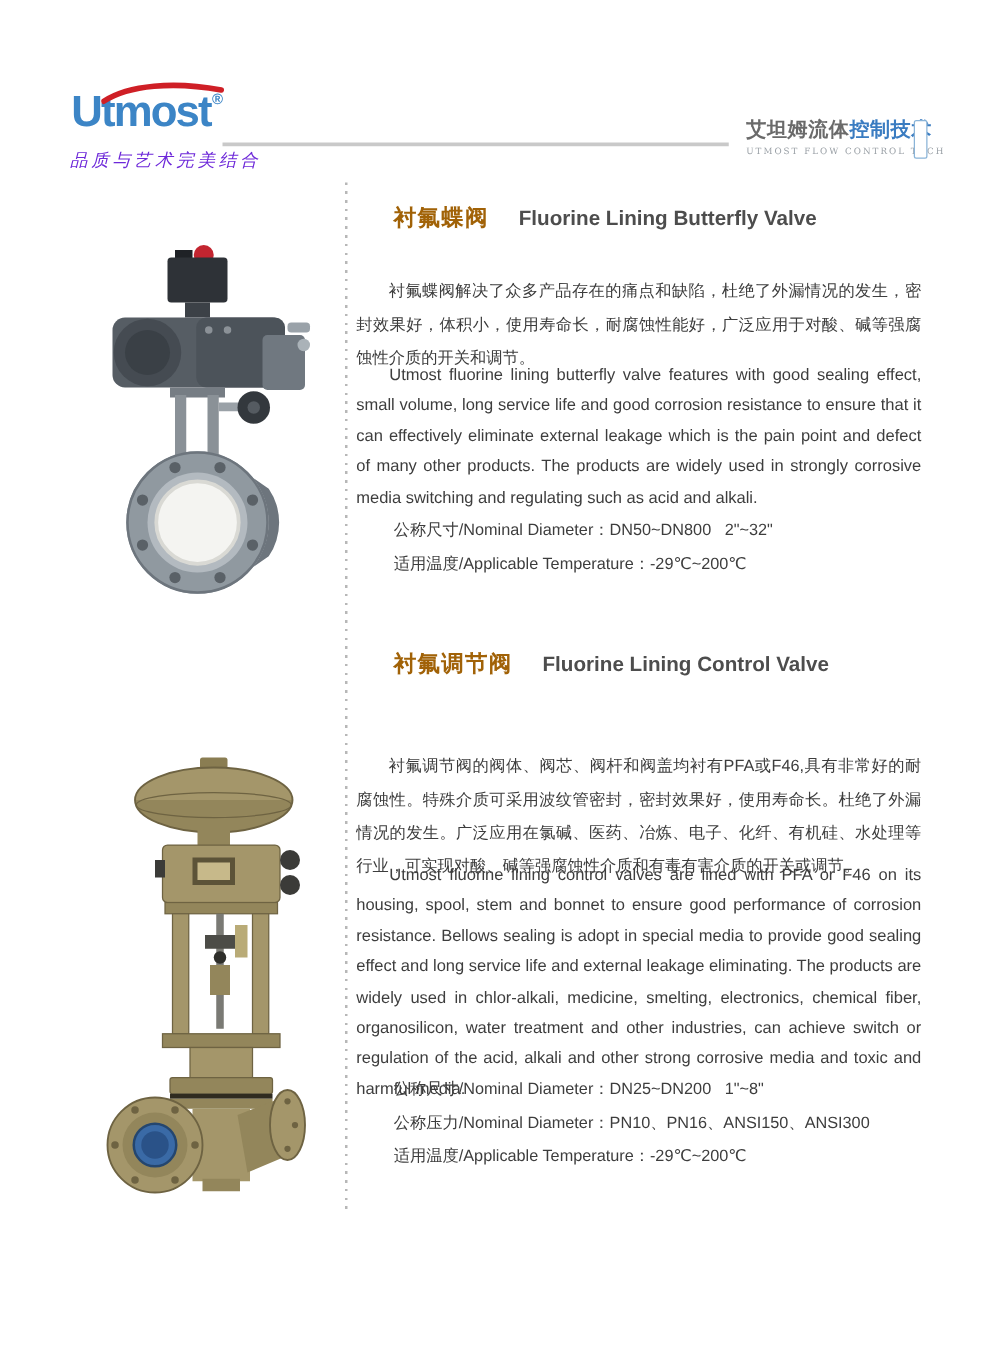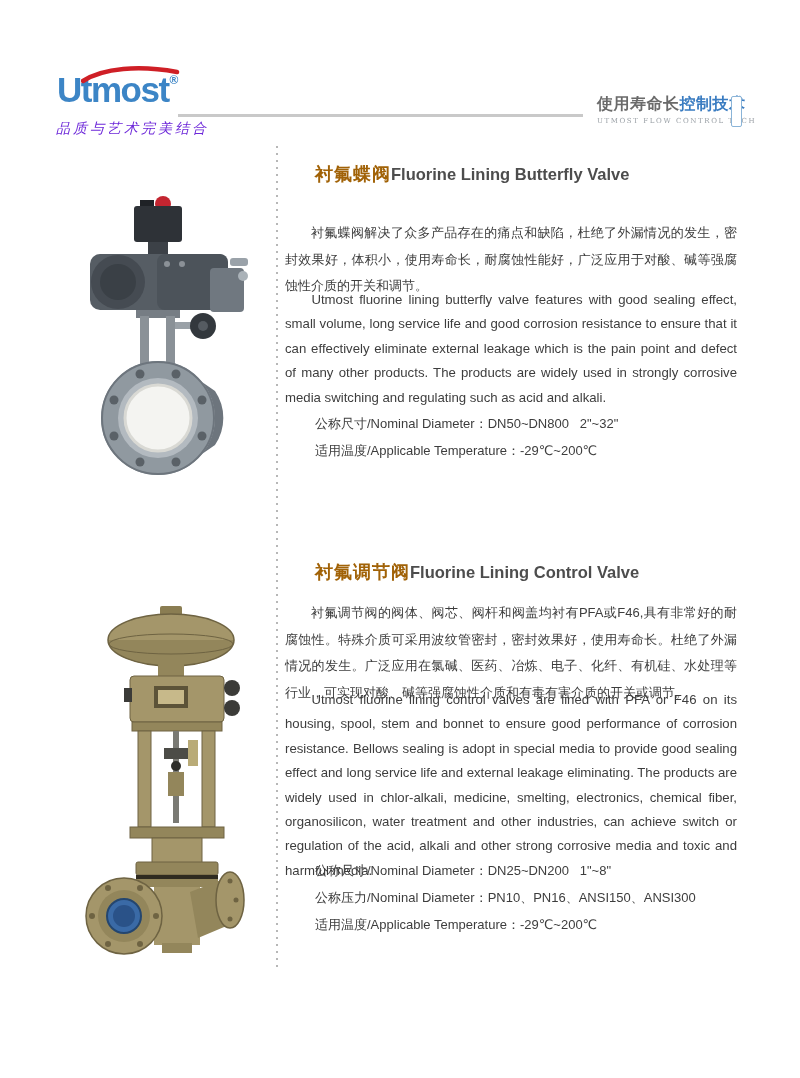--- a/index.html
+++ b/index.html
@@ -28,30 +28,30 @@
   .dotted { position:absolute; left:276px; top:146px; width:2px; height:840px;
             background-image:repeating-linear-gradient(to bottom,#b7b7b7 0px,#b7b7b7 2px,transparent 2px,transparent 7px); }
 
   .photo { position:absolute; }
   .photo-butterfly { left:62px; top:190px; width:192px; height:288px; }
   .photo-control  { left:80px;  top:600px; width:180px; height:356px; }
 
   .col-block { position:absolute; left:285px; width:452px; color:#3d3d3d; }
   .sec-head { padding-left:30px; white-space:nowrap; }
   .sec-head .cn { font-size:18px; font-weight:bold; color:#a16207; letter-spacing:1px; }
-  .sec-head .en { font-size:16.5px; font-weight:bold; color:#4d4d4d; margin-left:0; }
+  .sec-head .en { font-size:16.5px; font-weight:bold; color:#4d4d4d; margin-left:24px; }
   p.cn { font-size:13px; line-height:26.5px; text-align:justify; text-indent:2em; color:#3d3d3d; }
   p.en { font-size:13.2px; line-height:24.4px; text-align:justify; text-indent:2em; color:#3d3d3d; }
   .spec { font-size:13px; line-height:27px; padding-left:30px; white-space:pre-wrap; color:#3d3d3d; }
 
   #s1-h  { top:162px; }
   #s1-cn { top:220px; }
   #s1-en { top:288px; }
   #s1-sp { top:410px; }
-  #s2-h  { top:560px; }
+  #s2-h  { top:519px; }
   #s2-cn { top:600px; }
   #s2-en { top:688px; }
   #s2-sp { top:857px; }
 
   
   .f-line { position:absolute; left:63px; top:991px; width:601px; height:2px; background:#a9a9a9; }
   .f-red  { position:absolute; left:663px; top:991px; width:70px; height:14px; background:#d01322; }
   .f-page { position:absolute; left:75px; top:998px; font-size:18px; color:#4d7c0f; }
 </style>
 </head>
@@ -63,21 +63,21 @@
     <span class="brand">Utmost</span><span class="brand-reg">®</span>
     <svg class="swoosh" viewBox="0 0 100 20" aria-hidden="true">
       <path d="M2 16 C 22 3, 58 0, 96 7" stroke="#cf1f26" stroke-width="4.5" fill="none" stroke-linecap="round"></path>
     </svg>
   </div>
   <div class="tagline">品质与艺术完美结合</div>
   <div class="h-line"></div>
 
   <div class="r-title">
     <div class="r-title-main">
-      <span class="t-gray">使用寿命长</span><span class="t-blue">控制技术</span>
+      <span class="t-gray">艾坦姆流体</span><span class="t-blue">控制技术</span>
     </div>
     <div class="r-sub">UTMOST FLOW CONTROL TECH</div>
   </div>
   <div class="accent-box"></div>
 
   <div class="dotted"></div>
 
   <svg class="photo photo-butterfly" viewBox="0 0 192 288" aria-hidden="true">
     <rect x="78" y="10" width="14" height="8" fill="#1f2226"></rect>
     <circle cx="101" cy="14" r="8" fill="#c32530"></circle>

